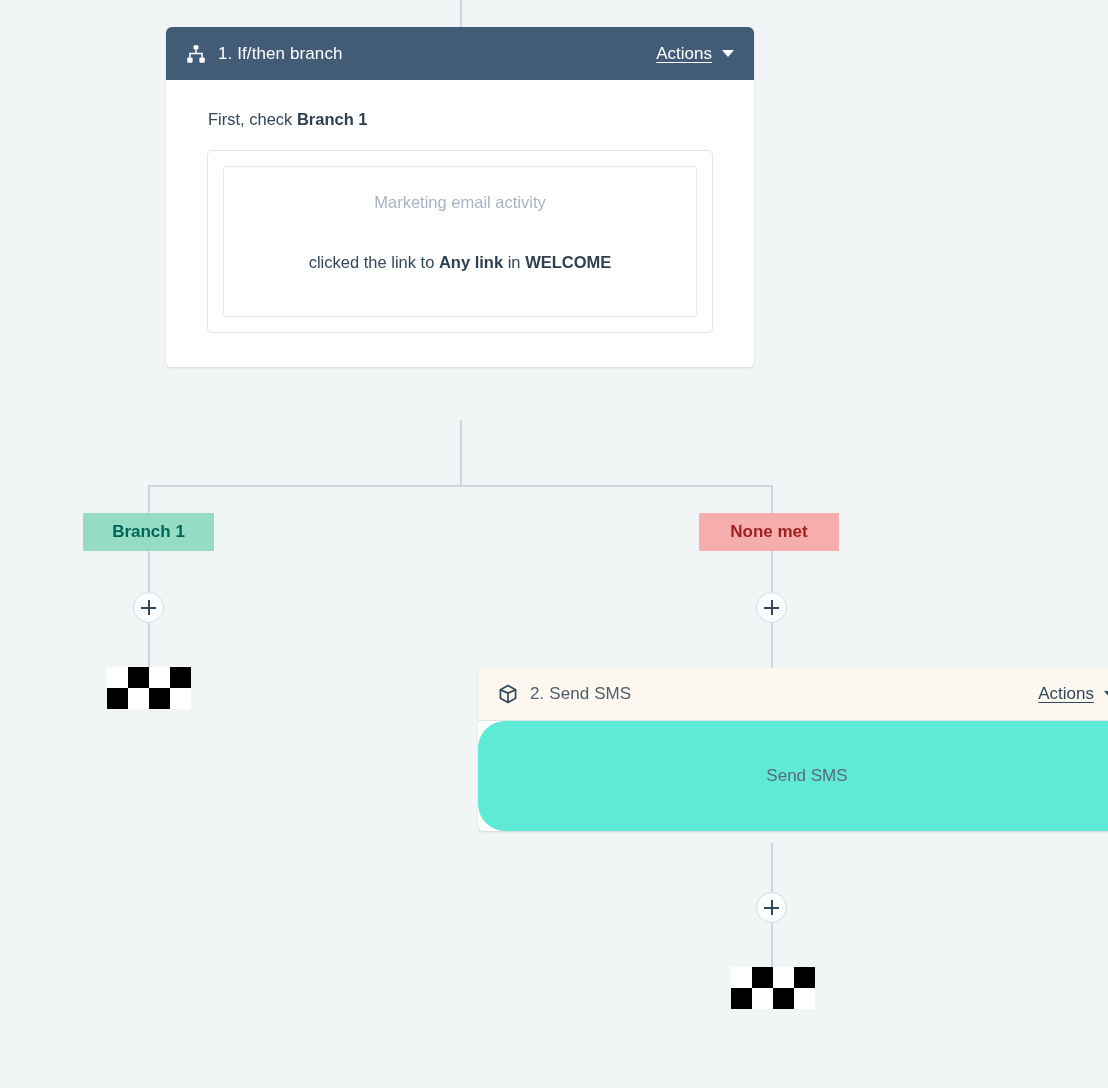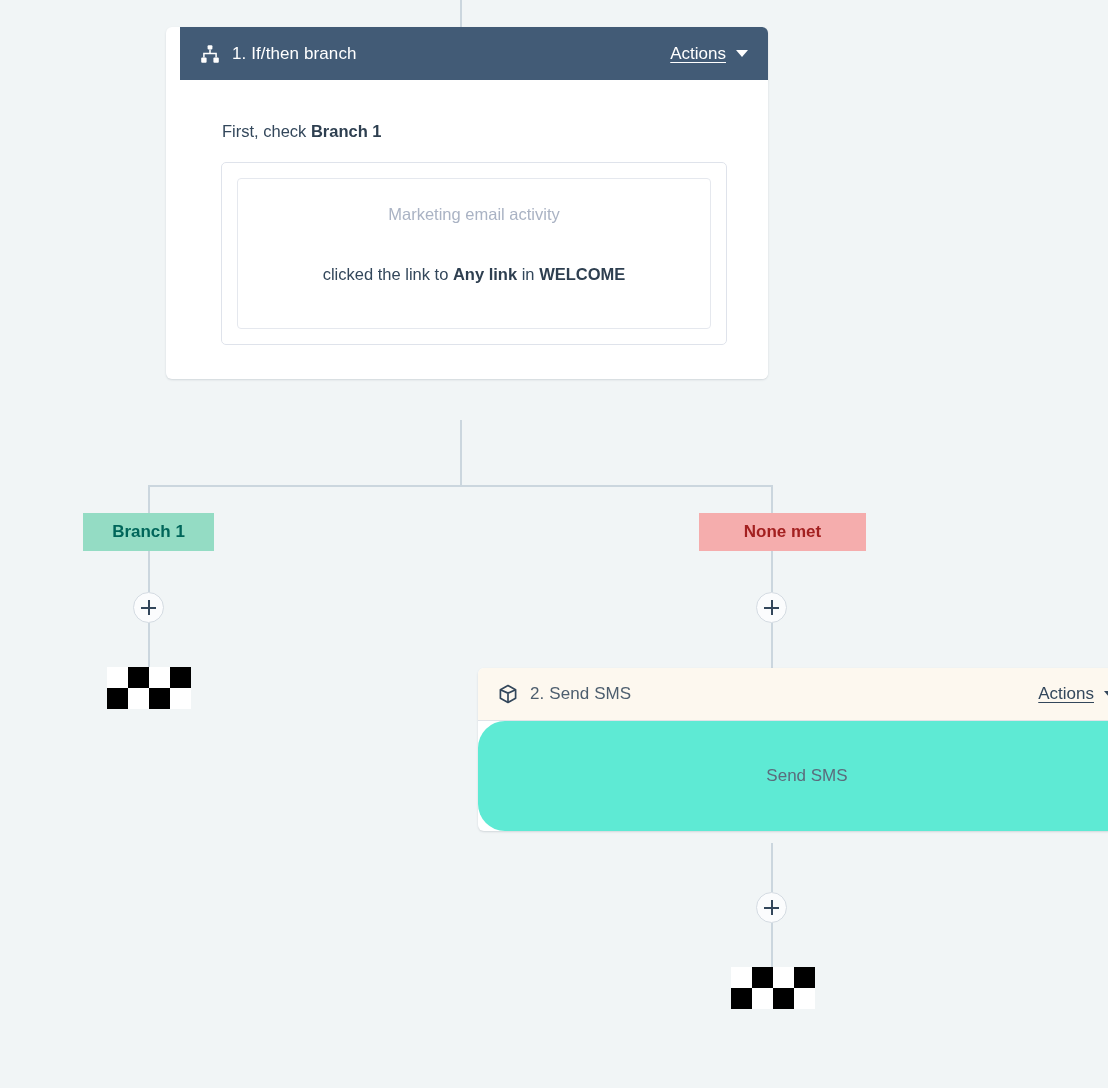--- a/index.html
+++ b/index.html
@@ -75,33 +75,33 @@
   .actions-link .caret {
     margin-left: 10px;
     width: 0;
     height: 0;
     border-left: 6px solid transparent;
     border-right: 6px solid transparent;
     border-top: 7px solid currentColor;
   }
 
   
-  #branch-card { left: 166px; top: 27px; width: 588px; padding-left: 14px; }
+  #branch-card { left: 166px; top: 27px; width: 588px; }
   #branch-card .card-header {
     background: #425b76;
     color: #ffffff;
   }
   #branch-card .card-body {
     padding: 26px 41px 34px 41px;
     background: #fff;
   }
   .first-check {
     font-size: 16.5px;
     color: #33475b;
-    margin: 16px 0 21px 1px;
+    margin: 4px 0 21px 1px;
   }
   .first-check b { font-weight: 700; color: #2e3f50; }
 
   .cond-outer {
     border: 1px solid #dfe3eb;
     border-radius: 5px;
     padding: 15px;
   }
   .cond-inner {
     border: 1px solid #e5e8ee;
@@ -256,21 +256,21 @@
           <div class="cond-detail">
             <span>clicked the link to </span><b>Any link</b><span> in </span><b>WELCOME</b>
           </div>
         </div>
       </div>
     </div>
   </div>
 
   <div class="branch-label green" style="left:83px; top:513px; width:131px;">Branch 1</div>
 
-  <div class="branch-label red" style="left:699px; top:513px; width:167px;">None met</div>
+  <div class="branch-label red" style="left:699px; top:513px; width:140px;">None met</div>
 
   <div class="plus-btn" style="left:133px; top:592px;"></div>
 
   <div class="plus-btn" style="left:756px; top:592px;"></div>
 
   <div class="plus-btn" style="left:756px; top:892px;"></div>
 
   <div class="broken-img" style="left:107px; top:667px;"></div>
 
   <div class="broken-img" style="left:731px; top:967px;"></div>

